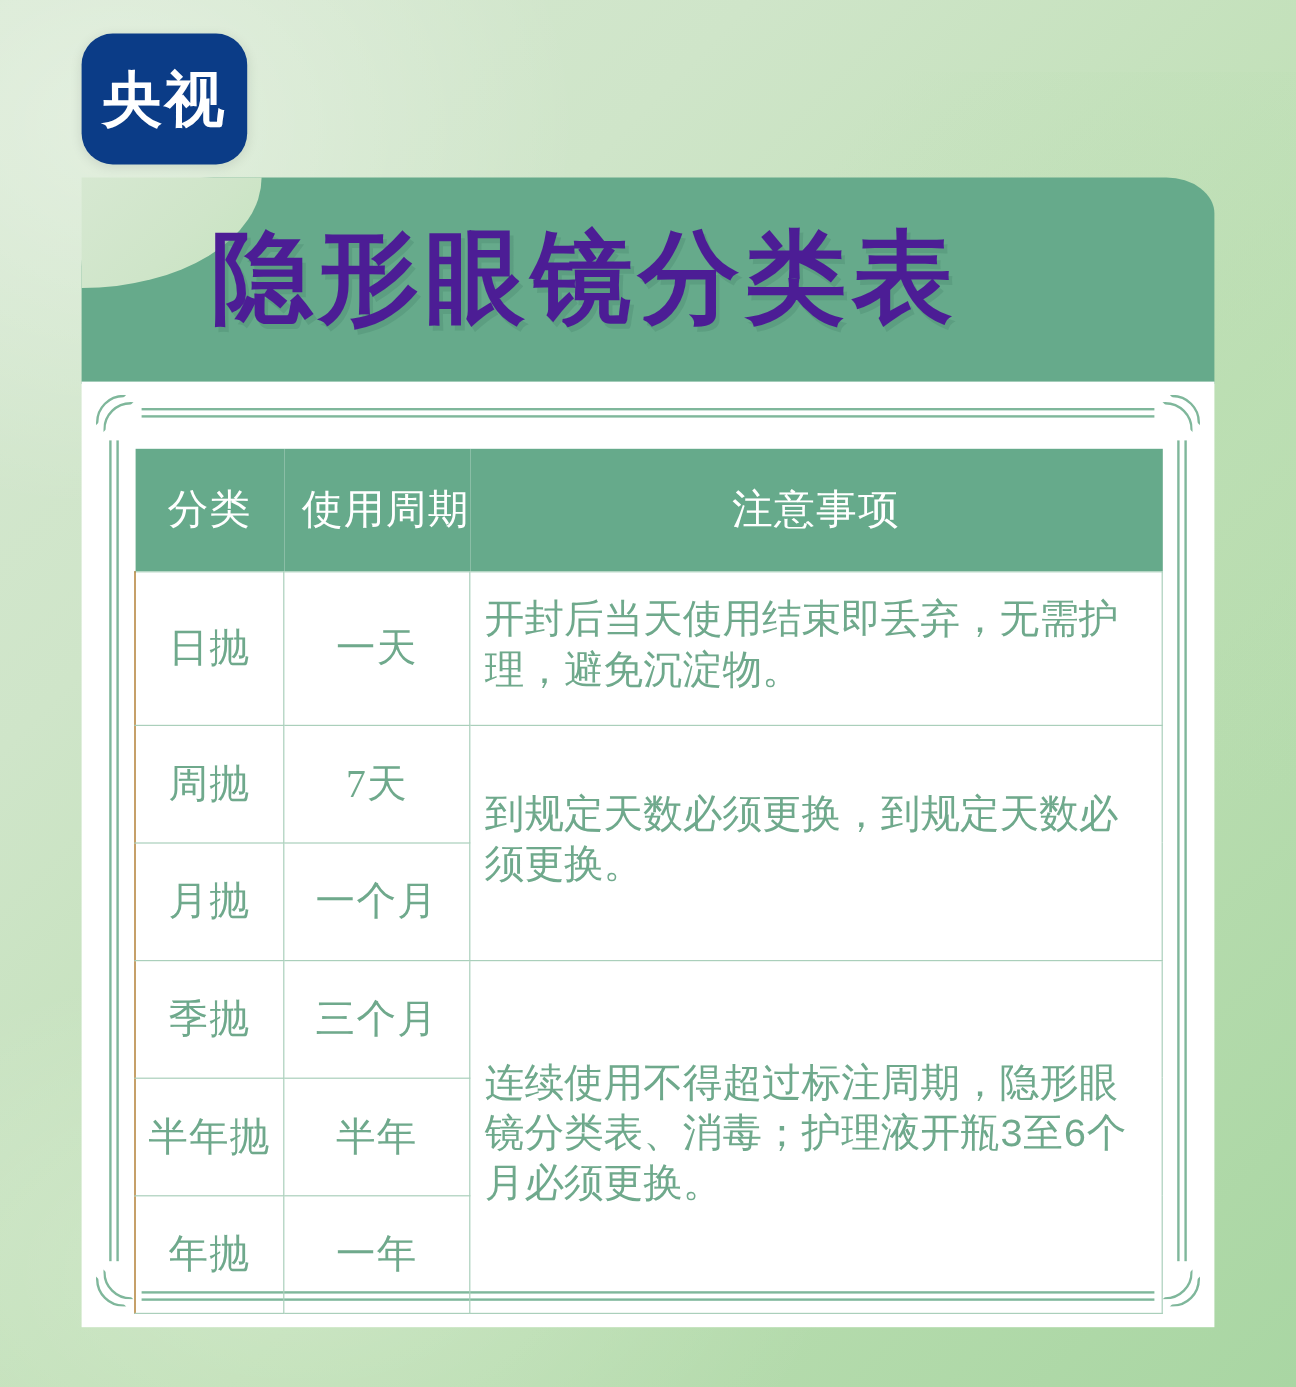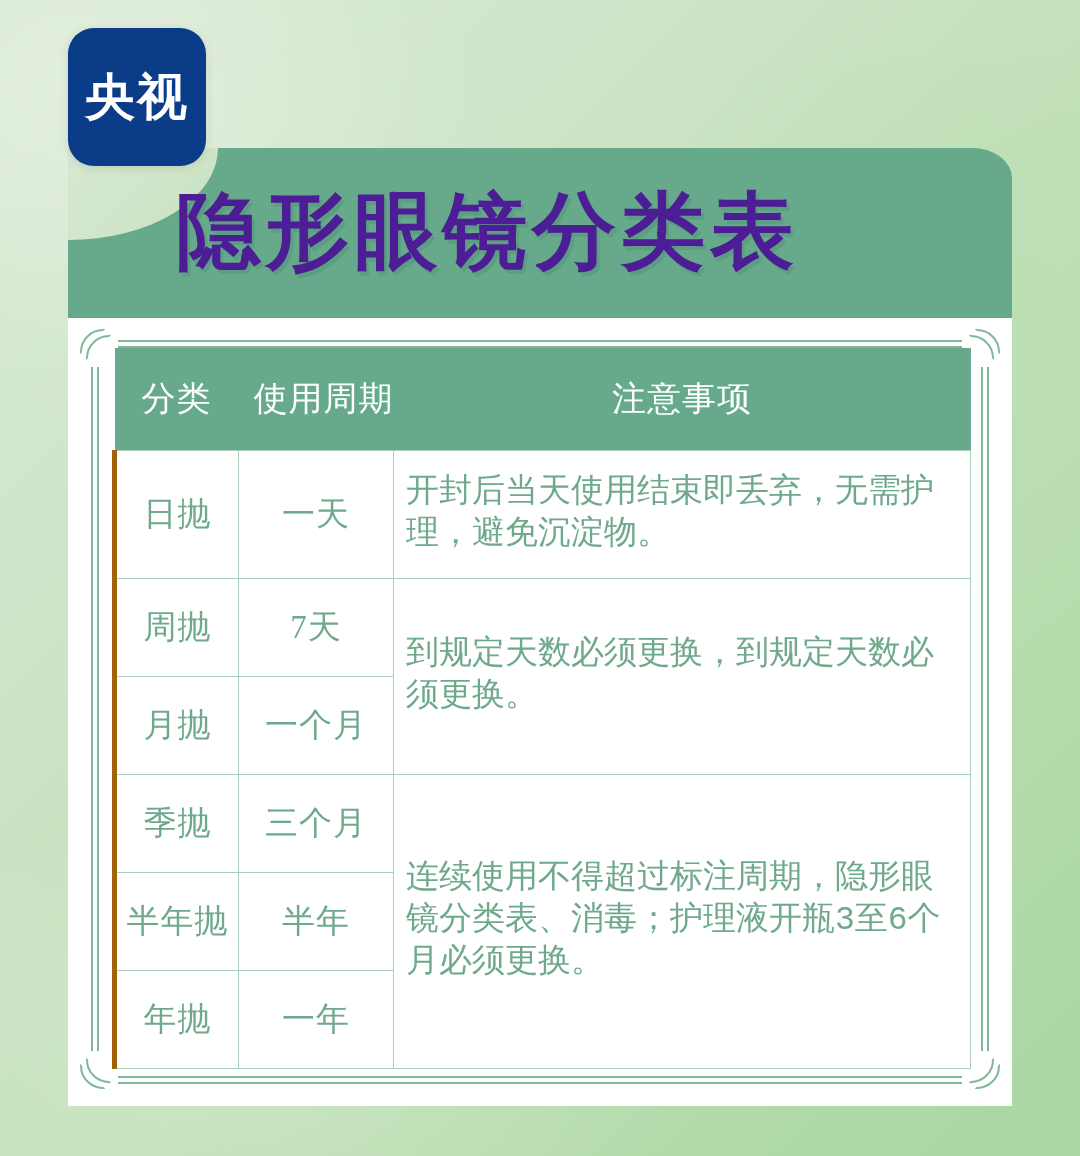--- a/index.html
+++ b/index.html
@@ -16,21 +16,21 @@
     pointer-events:none;}
   .bg-blob-b{position:absolute;right:-180px;top:60px;width:640px;height:640px;
     background:radial-gradient(ellipse at 60% 40%, rgba(186,222,178,.55), rgba(186,222,178,0) 66%);
     pointer-events:none;}
   .bg-blob-c{position:absolute;left:-60px;bottom:-160px;width:760px;height:520px;
     background:radial-gradient(ellipse at 40% 50%, rgba(255,255,255,.22), rgba(255,255,255,0) 70%);
     pointer-events:none;}
 
   
   .logo{
-    position:absolute; left:68px; top:28px; width:138px; height:138px;
+    position:absolute; left:68px; top:28px; width:138px; height:109px;
     background:#0b3c87; border-radius:26px; z-index:6;
     display:flex; flex-direction:column; align-items:center; justify-content:center;
     font-family:"Liberation Sans","DejaVu Sans",sans-serif;
     box-shadow:0 2px 10px rgba(0,0,0,.10);
   }
   .logo-l1{color:#ffffff;font-size:50px;font-weight:bold;letter-spacing:2px;line-height:1.04;}
   .logo-l2{font-size:50px;font-weight:bold;letter-spacing:2px;line-height:1.04;}
   .logo-l2 .c1{color:#eda76e;}
   .logo-l2 .c2{color:#ffffff;}
 
@@ -79,21 +79,21 @@
   .notch.tr::before{right:-4px;top:-4px;clip-path:polygon(45% 0,100% 0,100% 55%);}
   .notch.tr::after{right:2px;top:2px;clip-path:polygon(45% 0,100% 0,100% 55%);}
   .notch.bl{left:84px;top:1051px;}
   .notch.bl::before{left:-4px;bottom:-4px;clip-path:polygon(0 45%,0 100%,55% 100%);}
   .notch.bl::after{left:2px;bottom:2px;clip-path:polygon(0 45%,0 100%,55% 100%);}
   .notch.br{left:962px;top:1051px;}
   .notch.br::before{right:-4px;bottom:-4px;clip-path:polygon(100% 45%,100% 100%,45% 100%);}
   .notch.br::after{right:2px;bottom:2px;clip-path:polygon(100% 45%,100% 100%,45% 100%);}
 
   
-  .tbl-wrap{position:absolute; left:112px; top:348px; width:856px; height:702px; z-index:6;}
+  .tbl-wrap{position:absolute; left:112px; top:374px; width:856px; height:702px; z-index:6;}
   table.tbl{width:856px; border-collapse:collapse; table-layout:fixed;}
   table.tbl col.c-cat{width:124px;}
   table.tbl col.c-cyc{width:155px;}
   table.tbl col.c-note{width:577px;}
 
   thead th{
     background:#66aa8b; color:#ffffff; height:102px;
     font-size:34px; font-weight:normal; letter-spacing:1px; vertical-align:middle;
     border:none;
   }
@@ -106,21 +106,21 @@
     color:#6fa98c; font-size:33px; text-align:center; vertical-align:middle;
     letter-spacing:1px;
   }
   tbody td.note{
     text-align:left; vertical-align:middle; padding:0 8px 0 12px;
     font-size:33px; line-height:1.28; letter-spacing:0px;font-family:Liberation Mono, monospace;
   }
   tr.r1 td{height:128px;}
   tr.r2 td,tr.r3 td{height:98px;}
   tr.r4 td,tr.r5 td,tr.r6 td{height:98px;}
-  tbody tr td:first-child{border-left:5px solid #a16207;}
+  tbody tr td:first-child{border-left:1px solid #a16207;}
 </style>
 </head>
 <body>
 
 <div class="bg-blob-a"></div>
 <div class="bg-blob-b"></div>
 <div class="bg-blob-c"></div>
 
 <div class="logo">
   <div class="logo-l1">央视</div>

